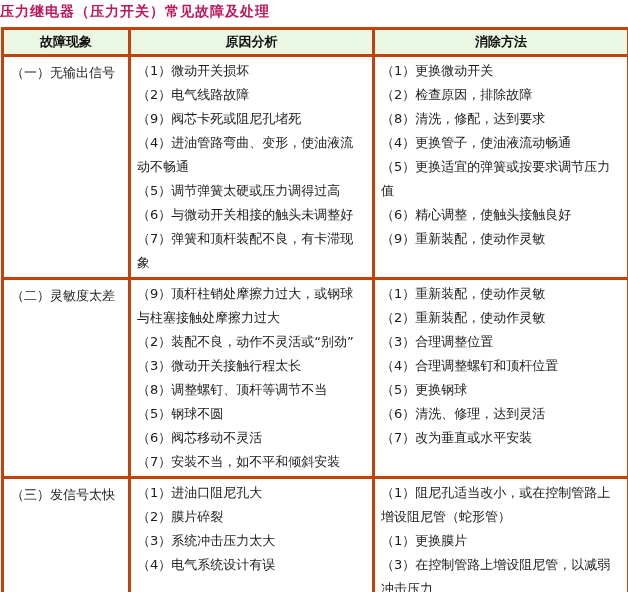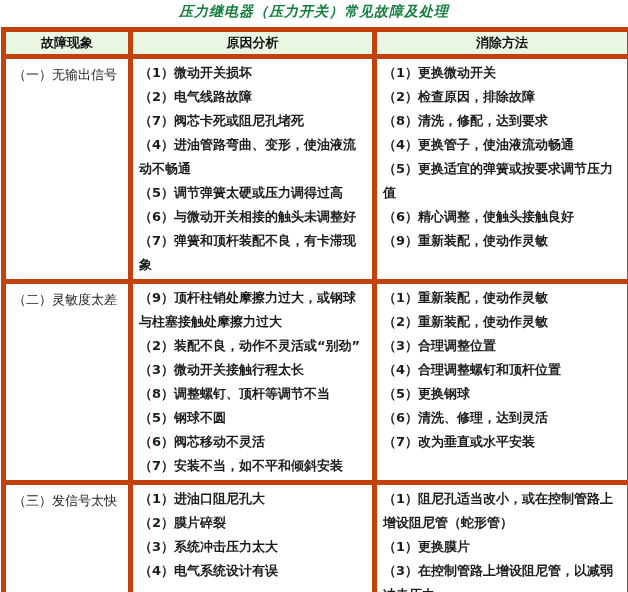--- a/index.html
+++ b/index.html
@@ -8,59 +8,56 @@
     position: relative;
     width: 628px;
     height: 592px;
     overflow: hidden;
     background: #ffffff;
     font-family: "DejaVu Sans", "Liberation Sans", sans-serif;
     color: #1c1c1c;
   }
   .title {
     width: 100%;
-    text-align: center;
     font-size: 14px;
     font-weight: bold;
-    color: #15803d;
+    color: #be185d;
     padding-top: 3px;
     height: 27px;
     letter-spacing: 1px;
-    font-style: italic;
   }
   table.fault-table {
     table-layout: fixed;
     border-collapse: collapse;
     width: 626px;
     margin-left: 1px;
   }
   table.fault-table th,
   table.fault-table td {
-    border: 5px solid #c2410c;
+    border: 3px solid #c2410c;
     vertical-align: top;
     font-size: 13px;
   }
   table.fault-table th {
     background: #eaf7e3;
     height: 27px;
     text-align: center;
     vertical-align: middle;
     font-weight: bold;
     color: #111111;
   }
   col.c1 { width: 127px; }
   col.c2 { width: 244px; }
   col.c3 { width: 255px; }
   td.phenomenon-cell {
     padding: 4px 6px 0 7px;
     line-height: 24px;
   }
   td.list-cell {
     padding: 2px 6px 2px 6px;
-    font-weight: bold;
   }
   .item-line {
     line-height: 24px;
     word-break: break-all;
   }
 </style>
 </head>
 <body>
 
 <div class="page">
@@ -77,21 +74,21 @@
         <th>原因分析</th>
         <th>消除方法</th>
       </tr>
     </thead>
     <tbody id="table-body">
         <tr>
           <td class="phenomenon-cell">（一）无输出信号</td>
           <td class="list-cell">
             <div class="item-line">（1）微动开关损坏</div>
             <div class="item-line">（2）电气线路故障</div>
-            <div class="item-line">（7）阀芯卡死或阻尼孔堵死</div>
+            <div class="item-line">（9）阀芯卡死或阻尼孔堵死</div>
             <div class="item-line">（4）进油管路弯曲、变形，使油液流动不畅通</div>
             <div class="item-line">（5）调节弹簧太硬或压力调得过高</div>
             <div class="item-line">（6）与微动开关相接的触头未调整好</div>
             <div class="item-line">（7）弹簧和顶杆装配不良，有卡滞现象</div>
           </td>
           <td class="list-cell">
             <div class="item-line">（1）更换微动开关</div>
             <div class="item-line">（2）检查原因，排除故障</div>
             <div class="item-line">（8）清洗，修配，达到要求</div>
             <div class="item-line">（4）更换管子，使油液流动畅通</div>

